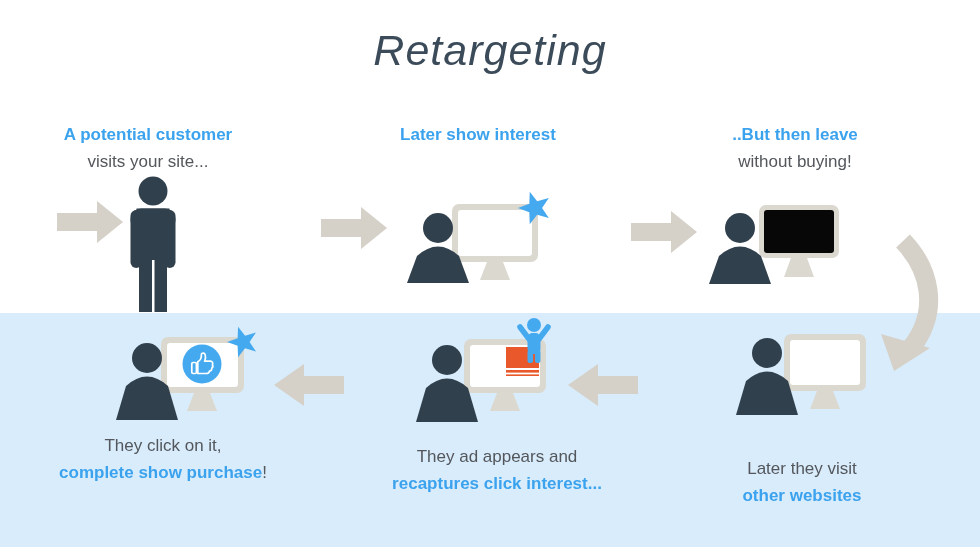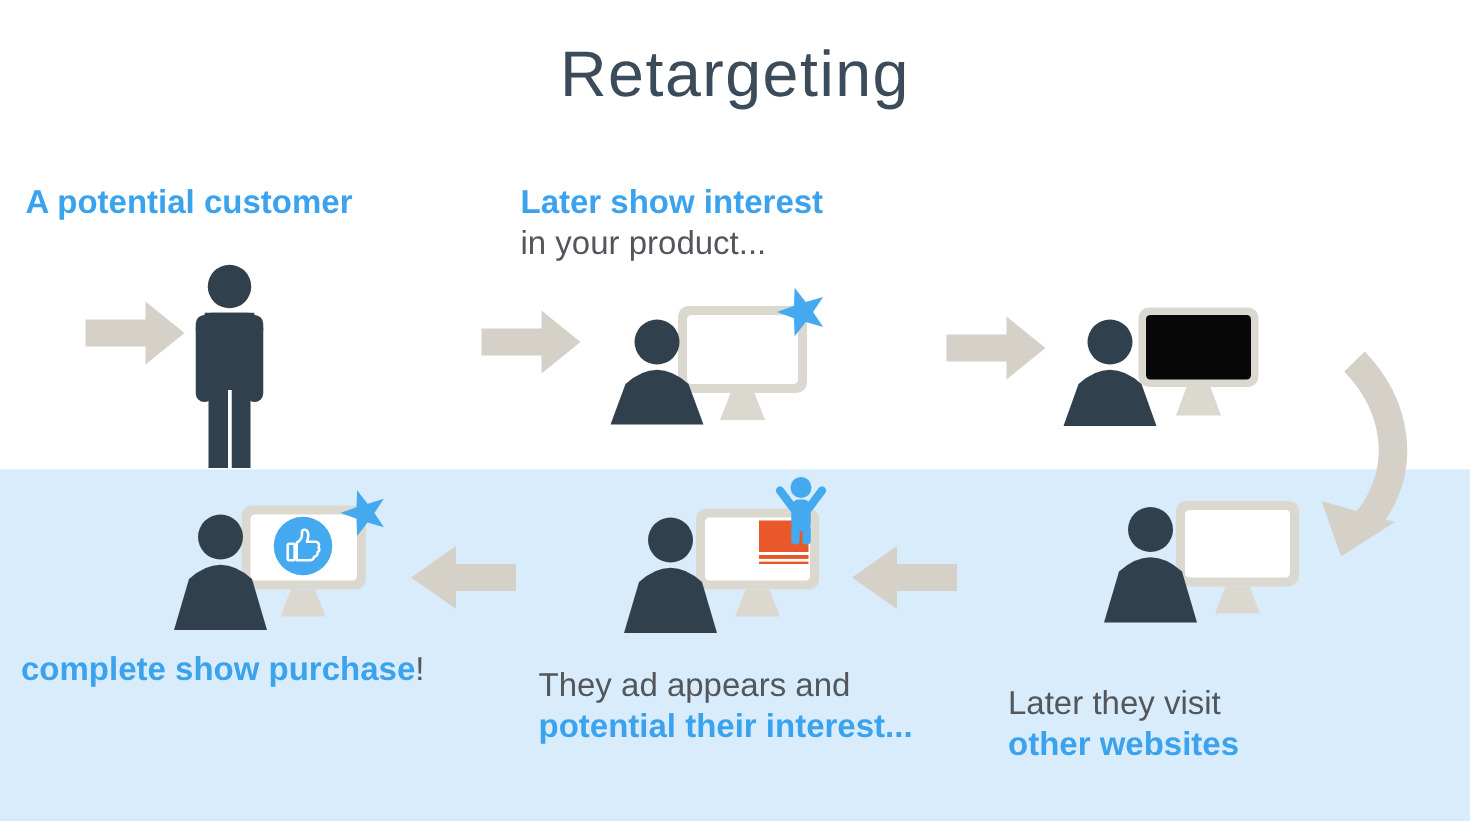--- a/index.html
+++ b/index.html
@@ -4,23 +4,23 @@
 <style>
   html,body{margin:0;padding:0;background:#fff;}
   .stage{
     position:relative;width:980px;height:547px;overflow:hidden;background:#fff;
     font-family:"Liberation Sans",sans-serif;
   }
   .band{position:absolute;left:0;top:313px;width:980px;height:234px;background:var(--band-blue);}
   .gfx{position:absolute;left:0;top:0;}
   .title{
     position:absolute;left:0;top:26px;width:980px;text-align:center;
-    font-size:43px;letter-spacing:1px;color:var(--dark-text);font-weight:500;
+    font-size:43px;letter-spacing:1px;color:var(--dark-text);font-weight:500;font-style:italic;
   }
-  .caption{position:absolute;font-size:22px;line-height:27px;}
+  .caption{position:absolute;text-align:center;font-size:17px;line-height:27px;}
   .blue{color:var(--accent-blue);font-weight:700;}
   .gray{color:var(--gray-text);font-weight:400;}
 </style>
 </head>
 <body>
 
 <div class="stage">
 
   <div class="band"></div>
 
@@ -109,33 +109,38 @@
       <polygon points="194,393 210,393 217,411 187,411" fill="var(--monitor-bezel)"></polygon>
       <circle cx="147" cy="358" r="15" fill="var(--figure-dark)"></circle>
       <path d="M 116 420 L 126 386 Q 147 367 168 386 L 178 420 Z" fill="var(--figure-dark)"></path>
     </g>
   </svg>
 
   <div class="title">Retargeting</div>
 
   <div class="caption" style="left:17px;top:121px;width:262px">
     <div class="blue">A potential customer</div>
+    <div class="gray">visits your site...</div>
   </div>
   <div class="caption" style="left:347px;top:121px;width:262px">
     <div class="blue">Later show interest</div>
-    <div class="gray">in your product...</div>
+  </div>
+  <div class="caption" style="left:664px;top:121px;width:262px">
+    <div class="blue">..But then leave</div>
+    <div class="gray">without buying!</div>
   </div>
 
   <div class="caption" style="left:672px;top:455px;width:260px">
     <div class="gray">Later they visit</div>
     <div class="blue">other websites</div>
   </div>
   <div class="caption" style="left:359px;top:443px;width:276px">
     <div class="gray">They ad appears and</div>
-    <div class="blue">potential their interest...</div>
+    <div class="blue">recaptures click interest...</div>
   </div>
   <div class="caption" style="left:14px;top:432px;width:298px">
+    <div class="gray">They click on it,</div>
     <div>
       <span class="blue">complete show purchase</span><span class="gray">!</span>
     </div>
   </div>
 
 </div>
 
 </body></html>

